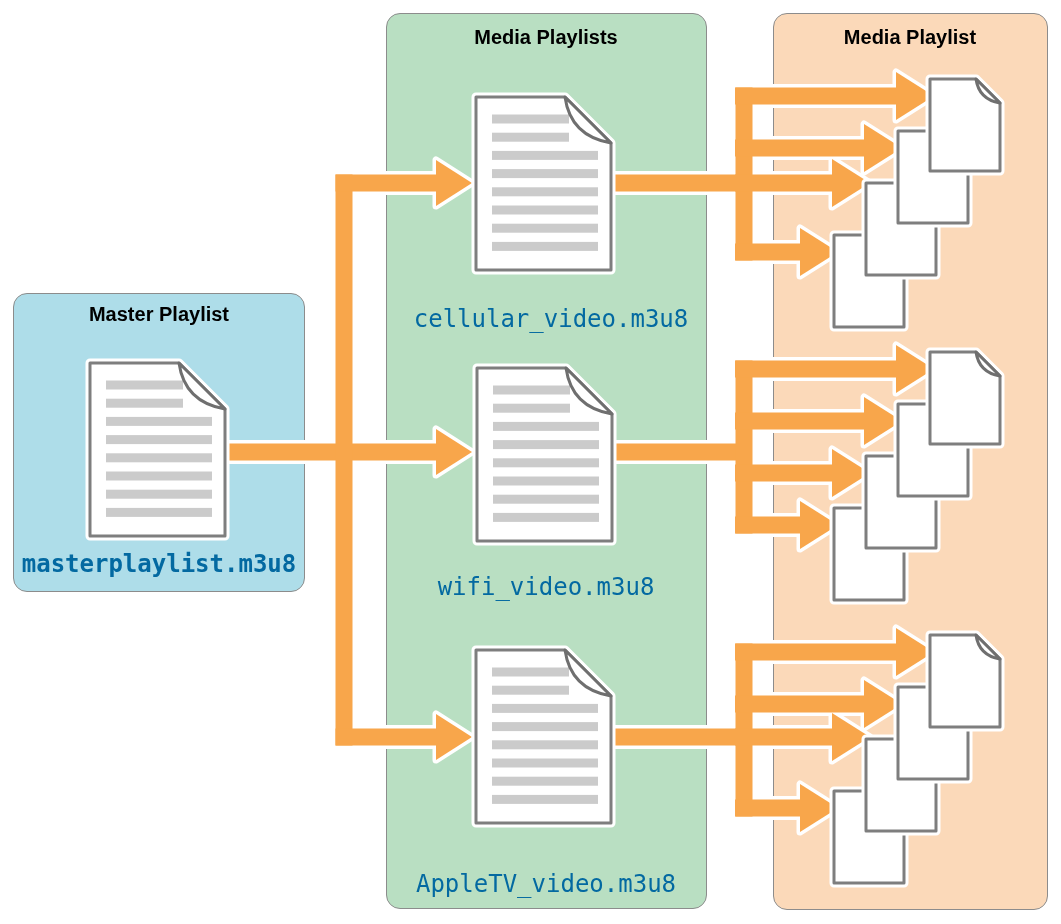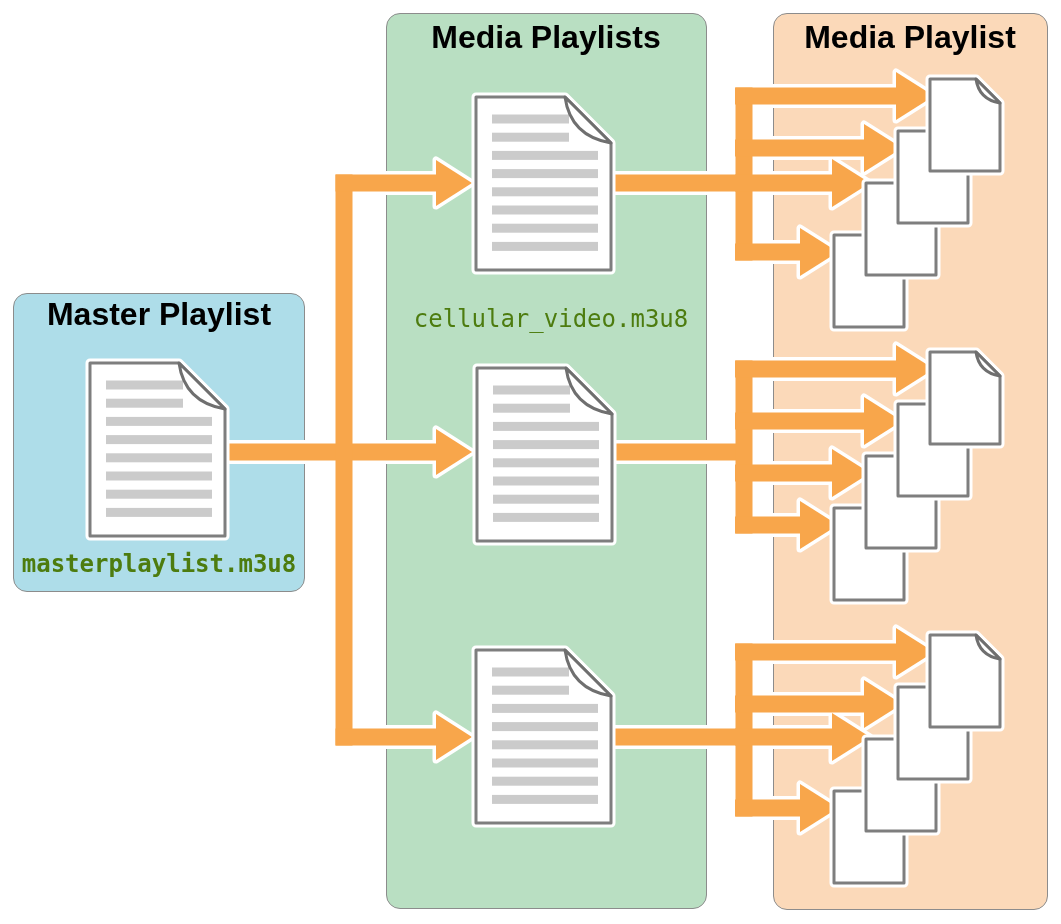--- a/index.html
+++ b/index.html
@@ -6,22 +6,22 @@
   #stage{
     position:relative;width:1061px;height:924px;overflow:hidden;
     font-family:"Liberation Sans",sans-serif;background:#ffffff;
   }
   .panel{position:absolute;border-radius:14px;border:1.5px solid #8C8C8C;box-sizing:border-box;}
   .panel-blue{left:13px;top:293px;width:292px;height:299px;background:var(--panel-blue);}
   .panel-green{left:386px;top:13px;width:321px;height:896px;background:var(--panel-green);}
   .panel-peach{left:773px;top:13px;width:275px;height:897px;background:var(--panel-peach);}
   #arrows{position:absolute;left:0;top:0;width:1061px;height:924px;pointer-events:none;}
   .lbl{position:absolute;transform:translateX(-50%);white-space:nowrap;color:var(--text);}
-  .lbl-title{font-weight:bold;font-size:32px;line-height:28px;}
-  .lbl-file{font-family:"DejaVu Sans Mono","Liberation Mono",monospace;font-size:24px;line-height:29px;color:#4d7c0f;}
+  .lbl-title{font-weight:bold;font-size:20px;line-height:28px;}
+  .lbl-file{font-family:"DejaVu Sans Mono","Liberation Mono",monospace;font-size:24px;line-height:29px;color:#0369a1;}
 </style>
 </head>
 <body>
 
 <div id="stage" style="--panel-blue: #AEDDE9; --panel-green: #B9DFC2; --panel-peach: #FBD9B9; --text: #000000;">
 
   <div class="panel panel-blue" style="border-color: rgb(140, 140, 140);"></div>
   <div class="panel panel-green" style="border-color: rgb(140, 140, 140);"></div>
   <div class="panel panel-peach" style="border-color: rgb(140, 140, 140);"></div>
 
@@ -215,13 +215,15 @@
         <path d="M46 0 Q 48.88 20.4 70 24 Z" fill="#ffffff" stroke="#6F6F6F" stroke-width="3" stroke-linejoin="round"></path>
       </g>
     </svg>
 
   <div class="lbl lbl-title" style="left:159px;top:300px;text-align:right;">Master Playlist</div>
   <div class="lbl lbl-title" style="left:546px;top:23px;">Media Playlists</div>
   <div class="lbl lbl-title" style="left:910px;top:23px;">Media Playlist</div>
 
   <div class="lbl lbl-file" style="left:159px;top:550px;font-weight:bold;">masterplaylist.m3u8</div>
   <div class="lbl lbl-file" style="left:551px;top:305px;">cellular_video.m3u8</div>
+  <div class="lbl lbl-file" style="left:546px;top:573px;">wifi_video.m3u8</div>
+  <div class="lbl lbl-file" style="left:546px;top:870px;">AppleTV_video.m3u8</div>
 </div>
 
 </body></html>

